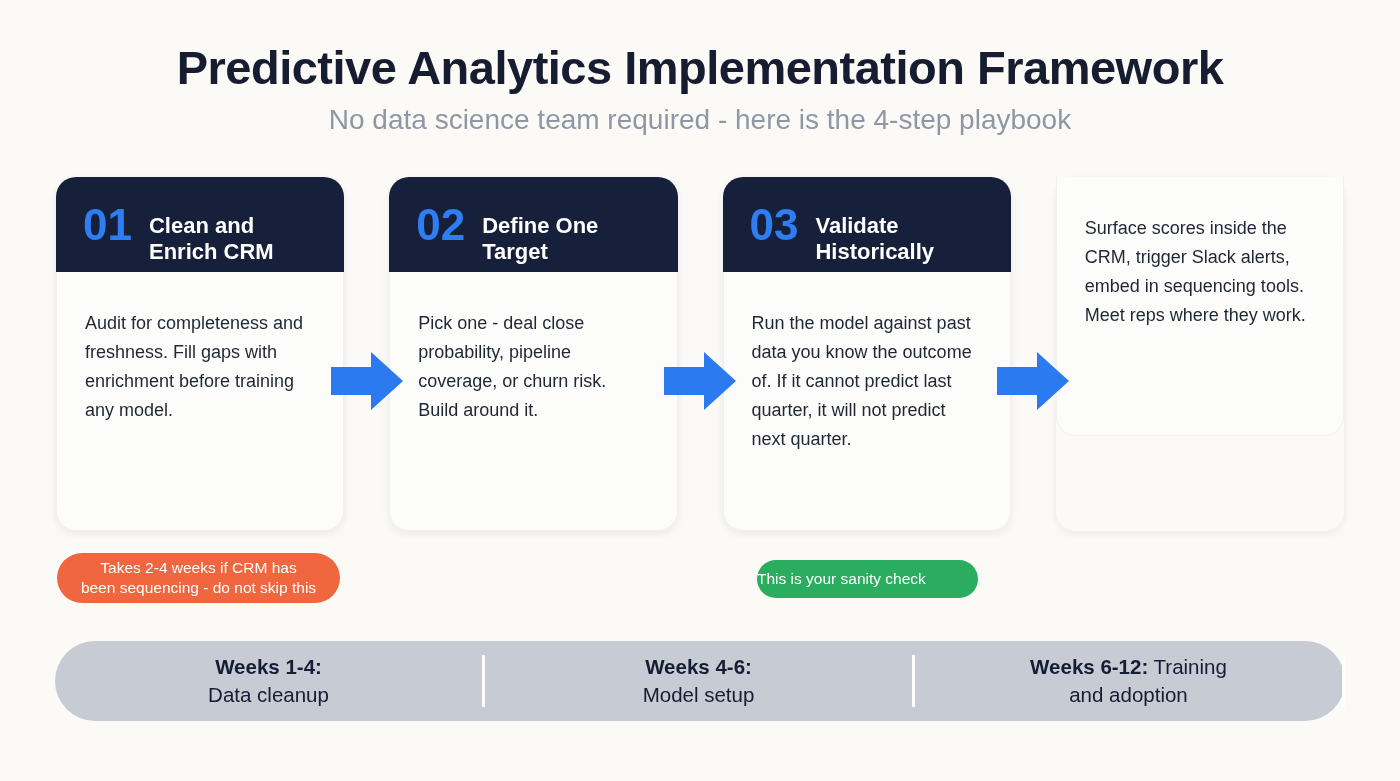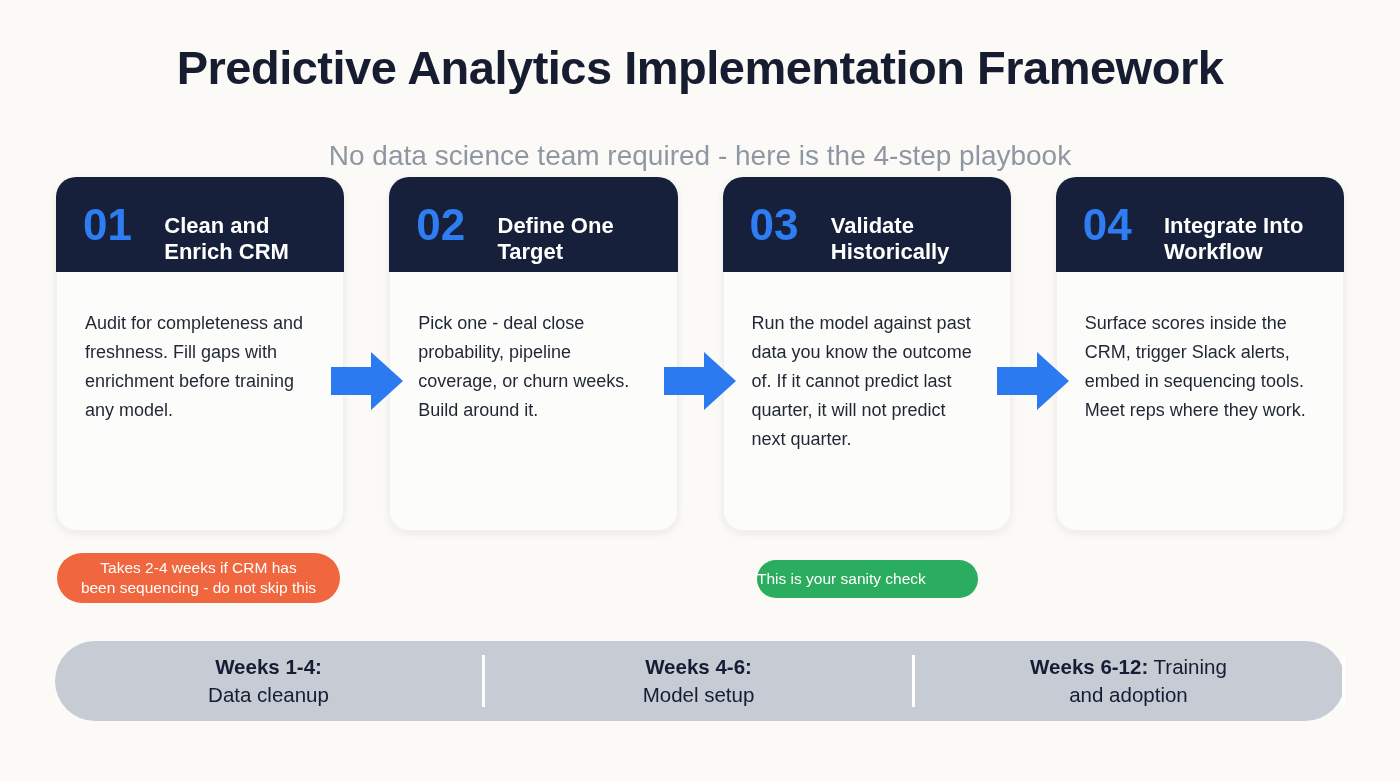--- a/index.html
+++ b/index.html
@@ -23,21 +23,20 @@
     letter-spacing: -0.5px;
     color: #171d31;
   }
   .page-subtitle {
     position: absolute;
     top: 104px; left: 0; width: 100%;
     text-align: center;
     font-size: 28px;
     font-weight: 400;
     color: #9097a4;
-    margin-top: 36px;
   }
 
   
   .cards-row {
     position: absolute;
     top: 177px; left: 56px;
     width: 1288px;
     display: flex;
     gap: 45px;
   }
@@ -48,21 +47,20 @@
     border-radius: 20px;
     box-shadow: 0 3px 8px rgba(30,35,55,0.07);
   }
   .step-header {
     background: #16203a;
     border-radius: 20px 20px 0 0;
     height: 95px;
     display: flex;
     align-items: center;
     padding: 0 20px 0 27px;
-    justify-content: space-between;
   }
   .step-number {
     font-size: 44px;
     font-weight: bold;
     color: #2e7df2;
     line-height: 1;
     flex: 0 0 auto;
   }
   .step-title {
     font-size: 22px;
@@ -173,36 +171,32 @@
         <span class="step-title">Clean and Enrich CRM</span>
       </div>
       <div class="step-body">Audit for completeness and freshness. Fill gaps with enrichment before training any model.</div>
     </div>
 
     <div class="step-card">
       <div class="step-header">
         <span class="step-number">02</span>
         <span class="step-title">Define One Target</span>
       </div>
-      <div class="step-body">Pick one - deal close probability, pipeline coverage, or churn weeks. Build around it.</div>
+      <div class="step-body">Pick one - deal close probability, pipeline coverage, or churn risk. Build around it.</div>
     </div>
 
     <div class="step-card">
       <div class="step-header">
         <span class="step-number">03</span>
         <span class="step-title">Validate Historically</span>
       </div>
       <div class="step-body">Run the model against past data you know the outcome of. If it cannot predict last quarter, it will not predict next quarter.</div>
     </div>
 
     <div class="step-card">
-      <div class="step-header">
-        <span class="step-number">04</span>
-        <span class="step-title">Integrate Into Workflow</span>
-      </div>
       <div class="step-body">Surface scores inside the CRM, trigger Slack alerts, embed in sequencing tools. Meet reps where they work.</div>
     </div>
 
   </div>
 
   <div class="flow-arrow arrow-1">
     <svg viewBox="0 0 72 58" xmlns="http://www.w3.org/2000/svg">
         <path d="M0,15 H40 V0 L72,29 L40,58 V43 H0 Z" fill="#2b7af0"></path>
       </svg>
   </div>

